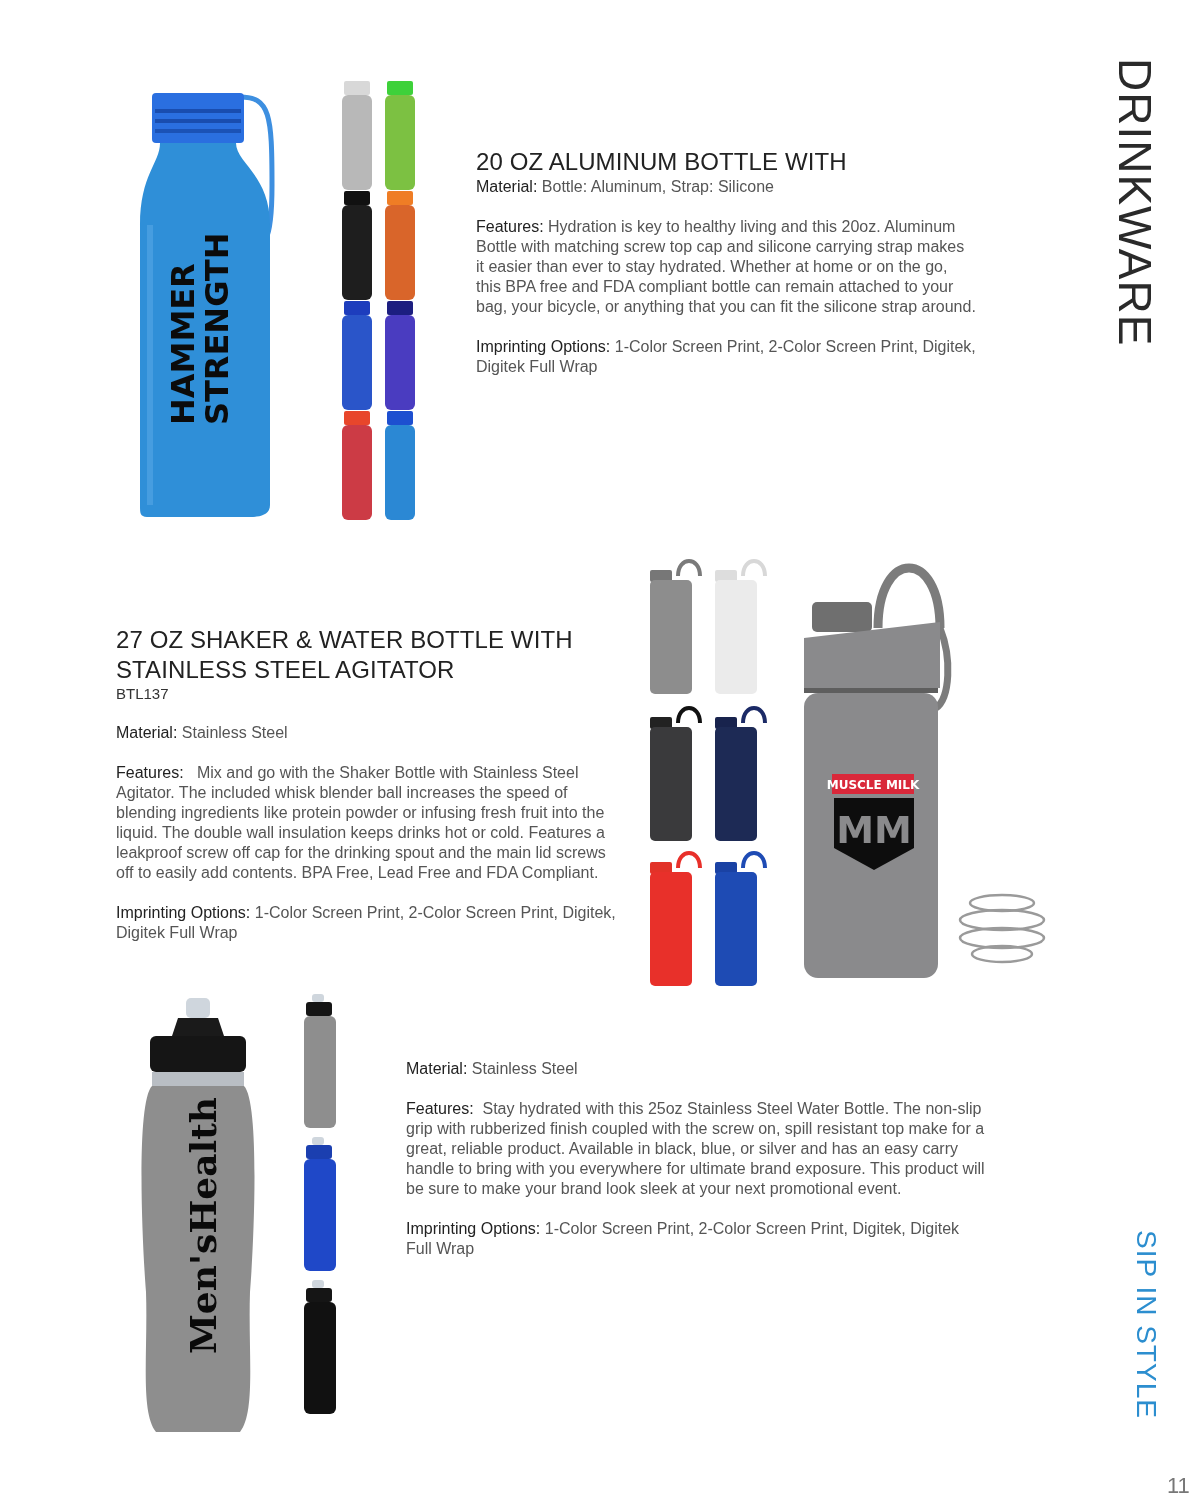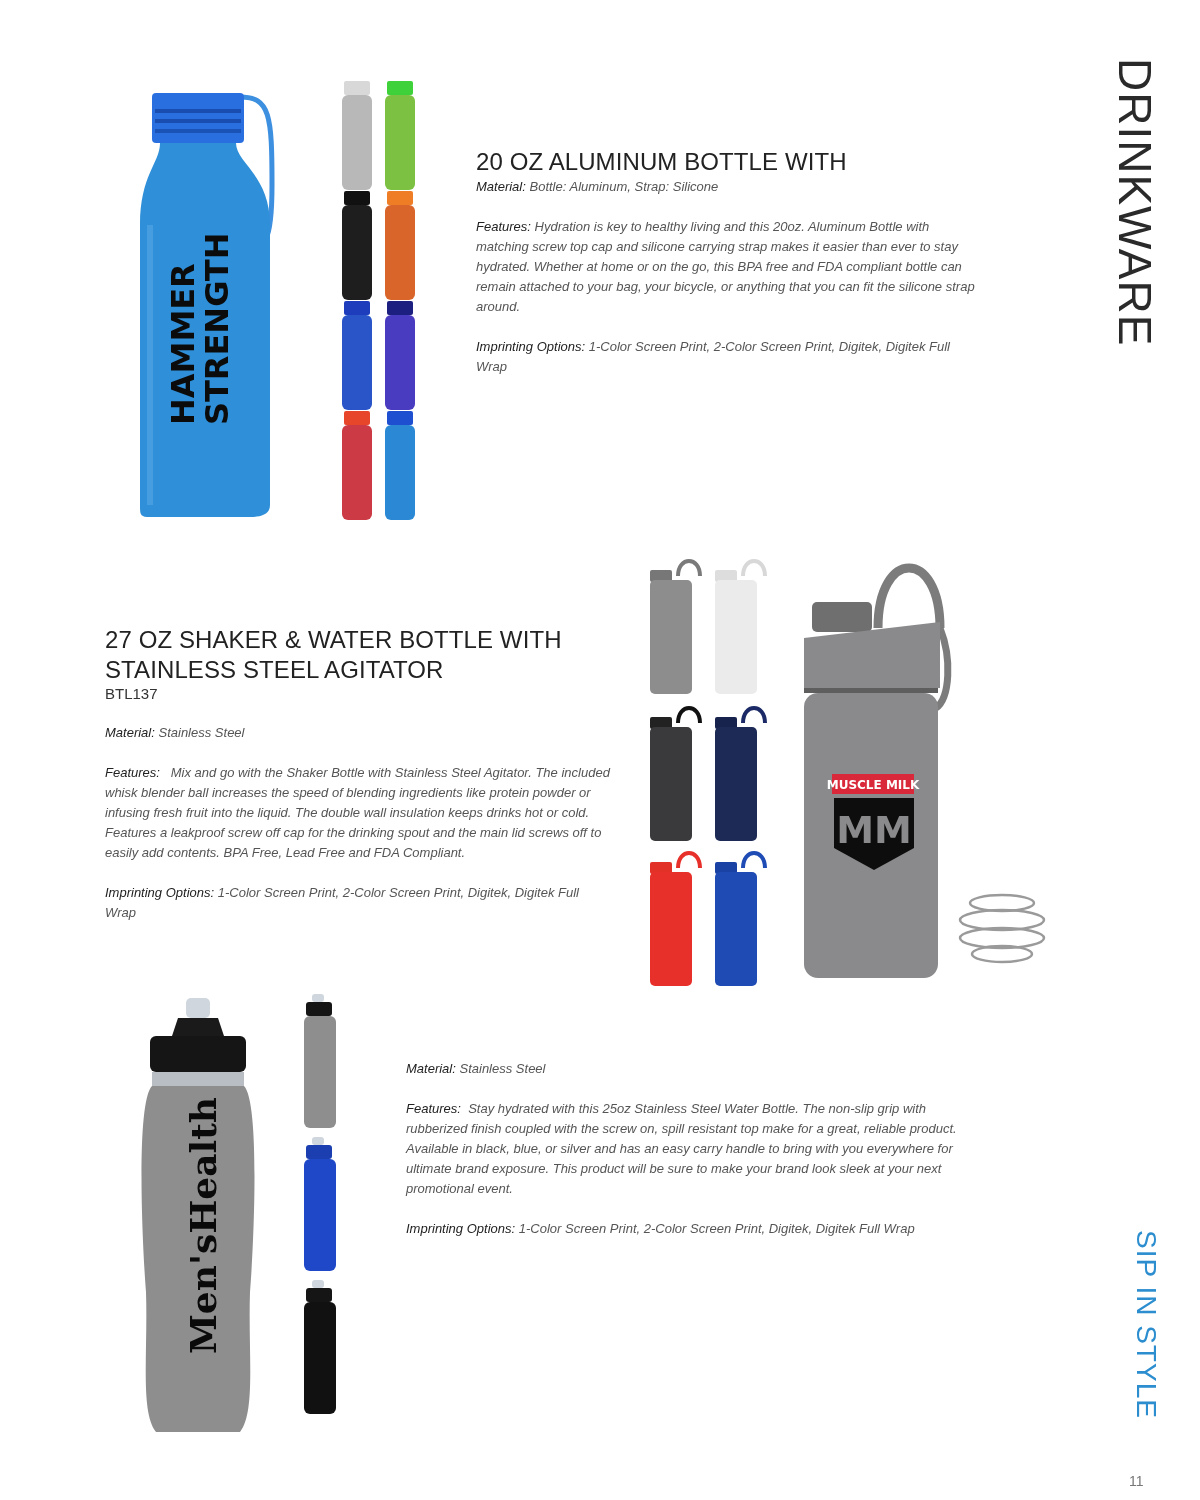--- a/index.html
+++ b/index.html
@@ -2,26 +2,26 @@
 <html><head>
 <meta charset="utf-8">
 <style>
   html, body { margin: 0; padding: 0; background: #ffffff; }
   body { width: 1200px; height: 1500px; position: relative; overflow: hidden;
          font-family: "Liberation Sans", "DejaVu Sans", sans-serif; color: #222; }
   .abs { position: absolute; }
 
   .prod-title { font-size: 24px; line-height: 30px; color: #222; font-weight: normal; letter-spacing: 0.1px; margin: 0; }
   .sku { font-size: 15px; line-height: 18px; color: #333; margin: 0 0 20px 0; }
-  .para { font-size: 13px; line-height: 20px; color: #555; margin: 0 0 20px 0; font-weight: 300; font-style: italic; }
+  .para { font-size: 16px; line-height: 20px; color: #555; margin: 0 0 20px 0; font-weight: 300; }
   .para .lbl { color: #222; font-weight: normal; }
 
   .side-title { position: absolute; writing-mode: vertical-rl; font-size: 46px; letter-spacing: 1px; color: #2a2a2a; font-weight: 300; }
   .side-sub { position: absolute; writing-mode: vertical-rl; font-size: 28px; letter-spacing: 1px; color: #2c8ecf; font-weight: 300; }
-  .page-num { position: absolute; font-size: 14px; color: #777; }
+  .page-num { position: absolute; font-size: 22px; color: #777; margin-left: 38px; }
 
   svg { display: block; }
 </style>
 </head>
 <body>
 
 <div class="side-title" style="left:1108px; top:58px;">DRINKWARE</div>
 <div class="side-sub" style="left:1130px; top:1230px;">SIP IN STYLE</div>
 <div class="page-num" style="left:1129px; top:1473px;">11</div>
 
@@ -82,21 +82,21 @@
 
 <div class="abs" style="left:476px; top:147px; width:500px;">
   <h2 class="prod-title">
     <span>20 OZ ALUMINUM BOTTLE WITH</span><br>
   </h2>
   <p class="para"><span class="lbl">Material:</span> <span>Bottle: Aluminum, Strap: Silicone</span></p>
   <p class="para"><span class="lbl">Features:</span> <span>Hydration is key to healthy living and this 20oz. Aluminum Bottle with matching screw top cap and silicone carrying strap makes it easier than ever to stay hydrated. Whether at home or on the go, this BPA free and FDA compliant bottle can remain attached to your bag, your bicycle, or anything that you can fit the silicone strap around.</span></p>
   <p class="para"><span class="lbl">Imprinting Options:</span> <span>1-Color Screen Print, 2-Color Screen Print, Digitek, Digitek Full Wrap</span></p>
 </div>
 
-<div class="abs" style="left:105px; top:625px; width:505px;">
+<div class="abs" style="left:116px; top:625px; width:505px;">
   <h2 class="prod-title">
     <span>27 OZ SHAKER &amp; WATER BOTTLE WITH</span><br><span>STAINLESS STEEL AGITATOR</span>
   </h2>
   <p class="sku">BTL137</p>
   <p class="para"><span class="lbl">Material:</span> <span>Stainless Steel</span></p>
   <p class="para"><span class="lbl">Features:</span>&nbsp;&nbsp; <span>Mix and go with the Shaker Bottle with Stainless Steel Agitator. The included whisk blender ball increases the speed of blending ingredients like protein powder or infusing fresh fruit into the liquid. The double wall insulation keeps drinks hot or cold. Features a leakproof screw off cap for the drinking spout and the main lid screws off to easily add contents. BPA Free, Lead Free and FDA Compliant.</span></p>
   <p class="para"><span class="lbl">Imprinting Options:</span> <span>1-Color Screen Print, 2-Color Screen Print, Digitek, Digitek Full Wrap</span></p>
 </div>
 
 <div class="abs" style="left:640px; top:548px; width:420px; height:440px;">

